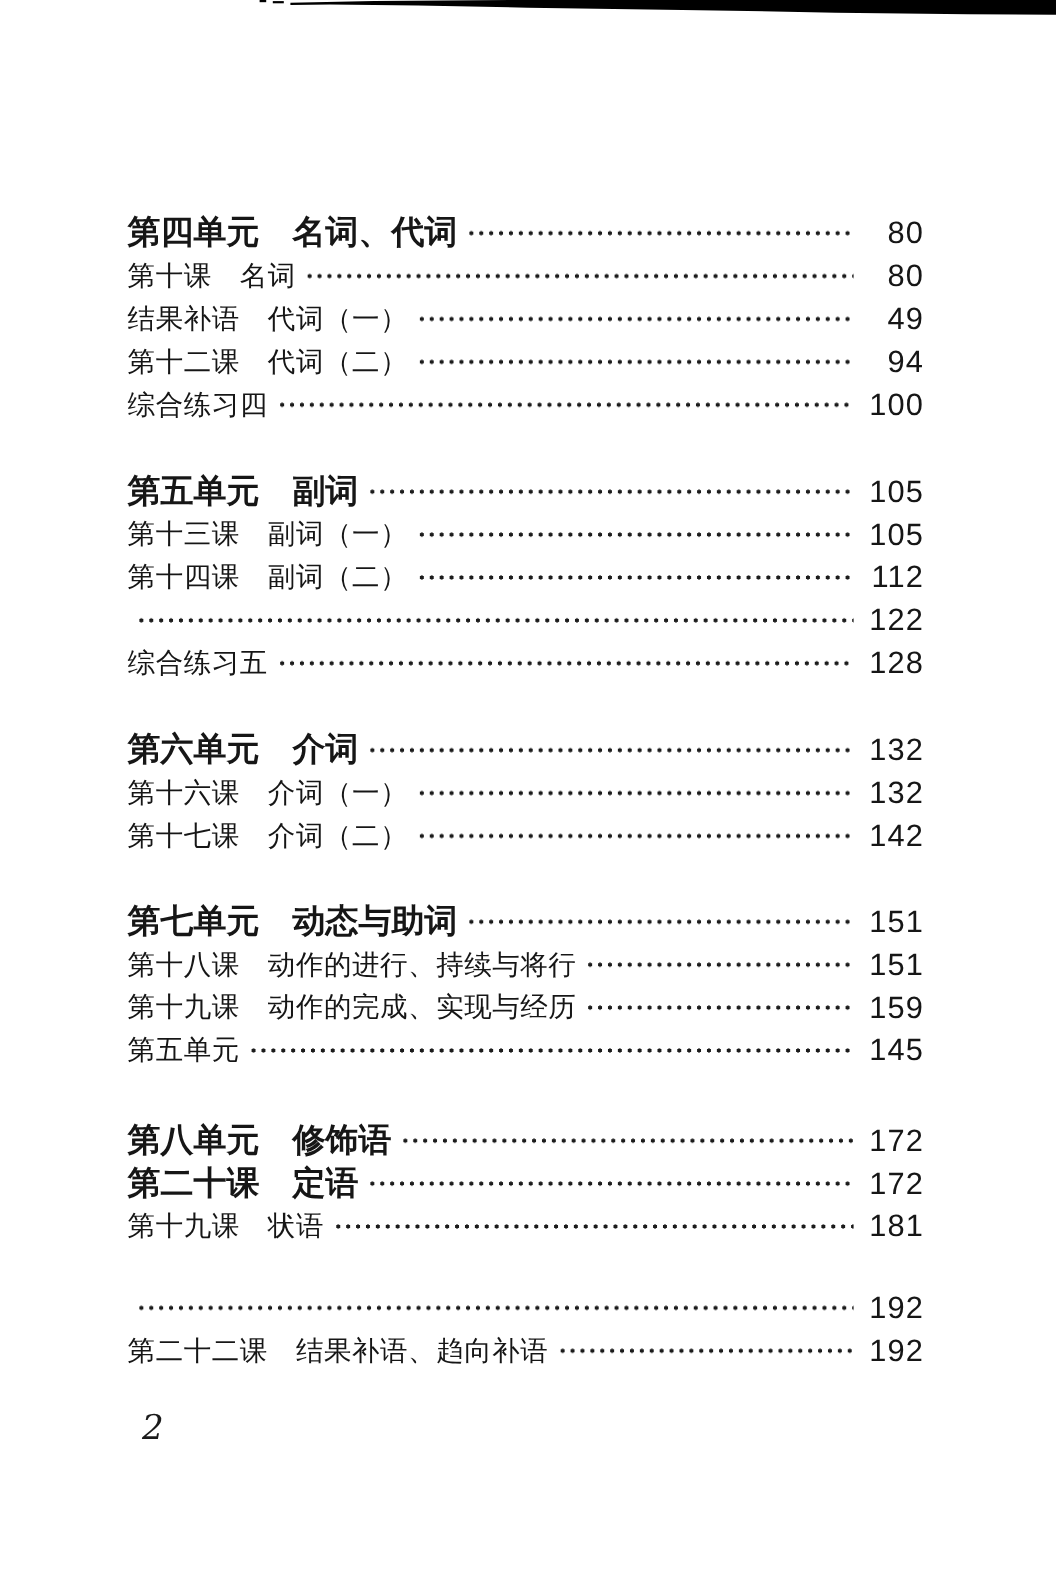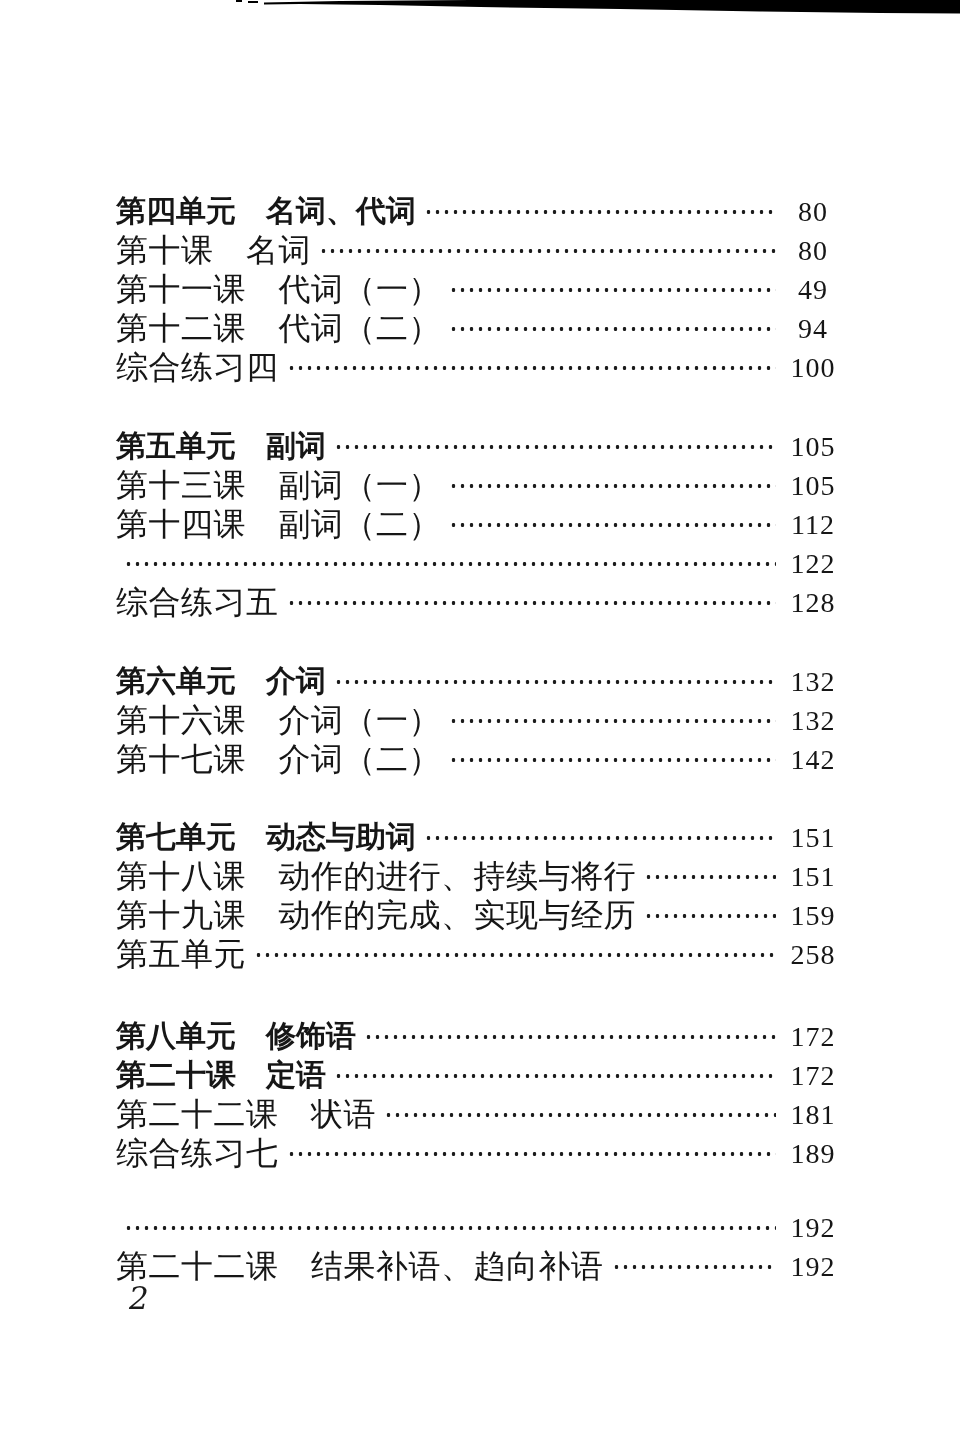--- a/index.html
+++ b/index.html
@@ -40,21 +40,21 @@
   .sec-6 { margin-top: 35px; }
 
   .row {
     display: flex;
     align-items: center;
     height: 39px;
     white-space: nowrap;
   }
   .row .label {
     flex: 0 0 auto;
-    font-size: 32px;
+    font-size: 25px;
     letter-spacing: 0.5px;
   }
   .row.bold .label {
     font-family: Liberation Serif, serif;
     font-weight: 700;
     font-size: 30px;
     letter-spacing: 0px;
   }
   .leader {
     flex: 1 1 auto;
@@ -62,22 +62,22 @@
     margin-left: 8px;
     margin-right: 10px;
     background-image: radial-gradient(circle, #1b1b1b 1.7px, rgba(0,0,0,0) 2.1px);
     background-size: 9px 10px;
     background-repeat: repeat-x;
     background-position: left center;
   }
   .pagenum {
     flex: 0 0 auto;
     width: 54px;
-    text-align: center;
-    font-family: Liberation Serif, serif;
+    text-align: right;
+    font-family: Liberation Sans, sans-serif;
     font-size: 28px;
     letter-spacing: 1px;
   }
 
   .folio {
     position: absolute;
     left: 129px;
     top: 1280px;
     font-family: "DejaVu Serif", serif;
     font-style: italic;
@@ -101,21 +101,21 @@
       <span class="label">第四单元　名词、代词</span>
       <span class="leader"></span>
       <span class="pagenum">80</span>
     </div>
     <div class="row">
       <span class="label">第十课　名词</span>
       <span class="leader"></span>
       <span class="pagenum">80</span>
     </div>
     <div class="row">
-      <span class="label">第十一课　代词（一）</span>
+      <span class="label">结果补语　代词（一）</span>
       <span class="leader"></span>
       <span class="pagenum">49</span>
     </div>
     <div class="row">
       <span class="label">第十二课　代词（二）</span>
       <span class="leader"></span>
       <span class="pagenum">94</span>
     </div>
     <div class="row">
       <span class="label">综合练习四</span>
@@ -181,45 +181,40 @@
       <span class="pagenum">151</span>
     </div>
     <div class="row">
       <span class="label">第十九课　动作的完成、实现与经历</span>
       <span class="leader"></span>
       <span class="pagenum">159</span>
     </div>
     <div class="row">
       <span class="label">第五单元</span>
       <span class="leader"></span>
-      <span class="pagenum">258</span>
+      <span class="pagenum">145</span>
     </div>
   </div>
 
   <div class="section sec-5">
     <div class="row bold">
       <span class="label">第八单元　修饰语</span>
       <span class="leader"></span>
       <span class="pagenum">172</span>
     </div>
     <div class="row bold">
       <span class="label">第二十课　定语</span>
       <span class="leader"></span>
       <span class="pagenum">172</span>
     </div>
     <div class="row">
-      <span class="label">第二十二课　状语</span>
+      <span class="label">第十九课　状语</span>
       <span class="leader"></span>
       <span class="pagenum">181</span>
     </div>
-    <div class="row">
-      <span class="label">综合练习七</span>
-      <span class="leader"></span>
-      <span class="pagenum">189</span>
-    </div>
   </div>
 
   <div class="section sec-6">
     <div class="row bold">
       <span class="leader"></span>
       <span class="pagenum">192</span>
     </div>
     <div class="row">
       <span class="label">第二十二课　结果补语、趋向补语</span>
       <span class="leader"></span>

